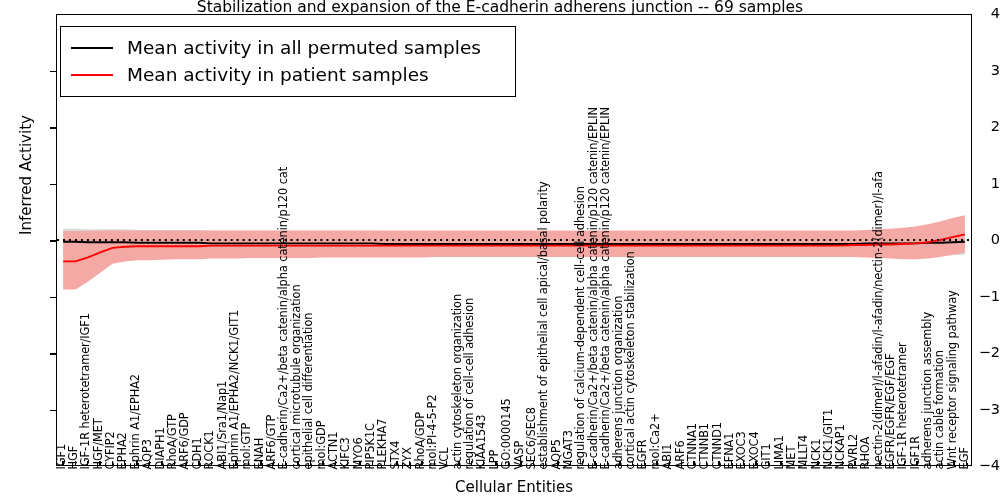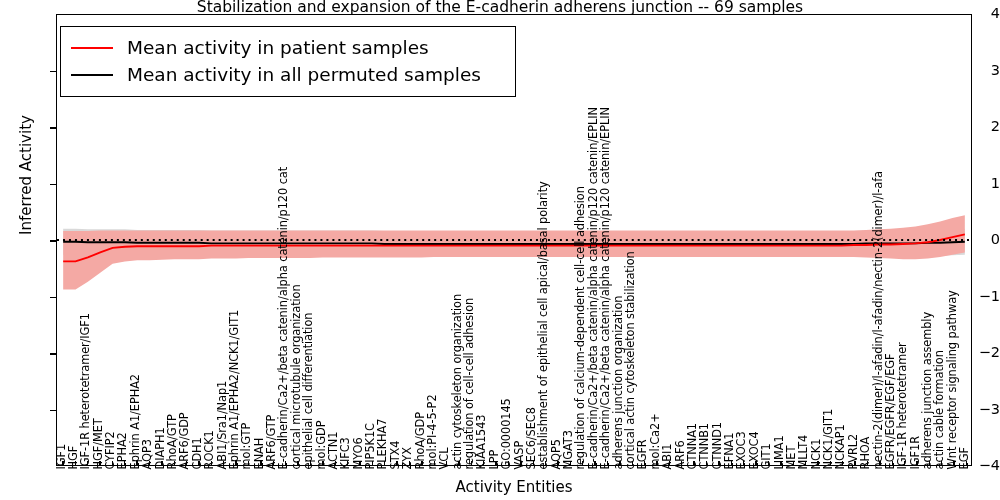--- a/index.html
+++ b/index.html
@@ -264,26 +264,26 @@
       <div class="xtick-text" style="left: 933.076px; bottom: 31px;">adherens junction assembly</div>
       <div class="xtick-mark" style="left: 928.676px; top: 461px;"></div>
       <div class="xtick-text" style="left: 945.454px; bottom: 31px;">actin cable formation</div>
       <div class="xtick-mark" style="left: 941.054px; top: 461px;"></div>
       <div class="xtick-text" style="left: 957.832px; bottom: 31px;">Wnt receptor signaling pathway</div>
       <div class="xtick-mark" style="left: 953.432px; top: 461px;"></div>
       <div class="xtick-text" style="left: 970.211px; bottom: 31px;">EGF</div>
       <div class="xtick-mark" style="left: 965.811px; top: 461px;"></div>
     </div>
 
-  <div class="xlabel">Activity Entities</div>
+  <div class="xlabel">Cellular Entities</div>
 
   <div class="legend">
+    <div class="legend-row">
+      <span class="legend-swatch" style="border-top-color: rgb(0, 0, 0);"></span>
+      <span class="legend-text">Mean activity in all permuted samples</span>
+    </div>
     <div class="legend-row">
       <span class="legend-swatch" style="border-top-color: rgb(255, 0, 0);"></span>
       <span class="legend-text">Mean activity in patient samples</span>
     </div>
-    <div class="legend-row">
-      <span class="legend-swatch" style="border-top-color: rgb(0, 0, 0);"></span>
-      <span class="legend-text">Mean activity in all permuted samples</span>
-    </div>
   </div>
 
 </div>
 
 </body></html>

